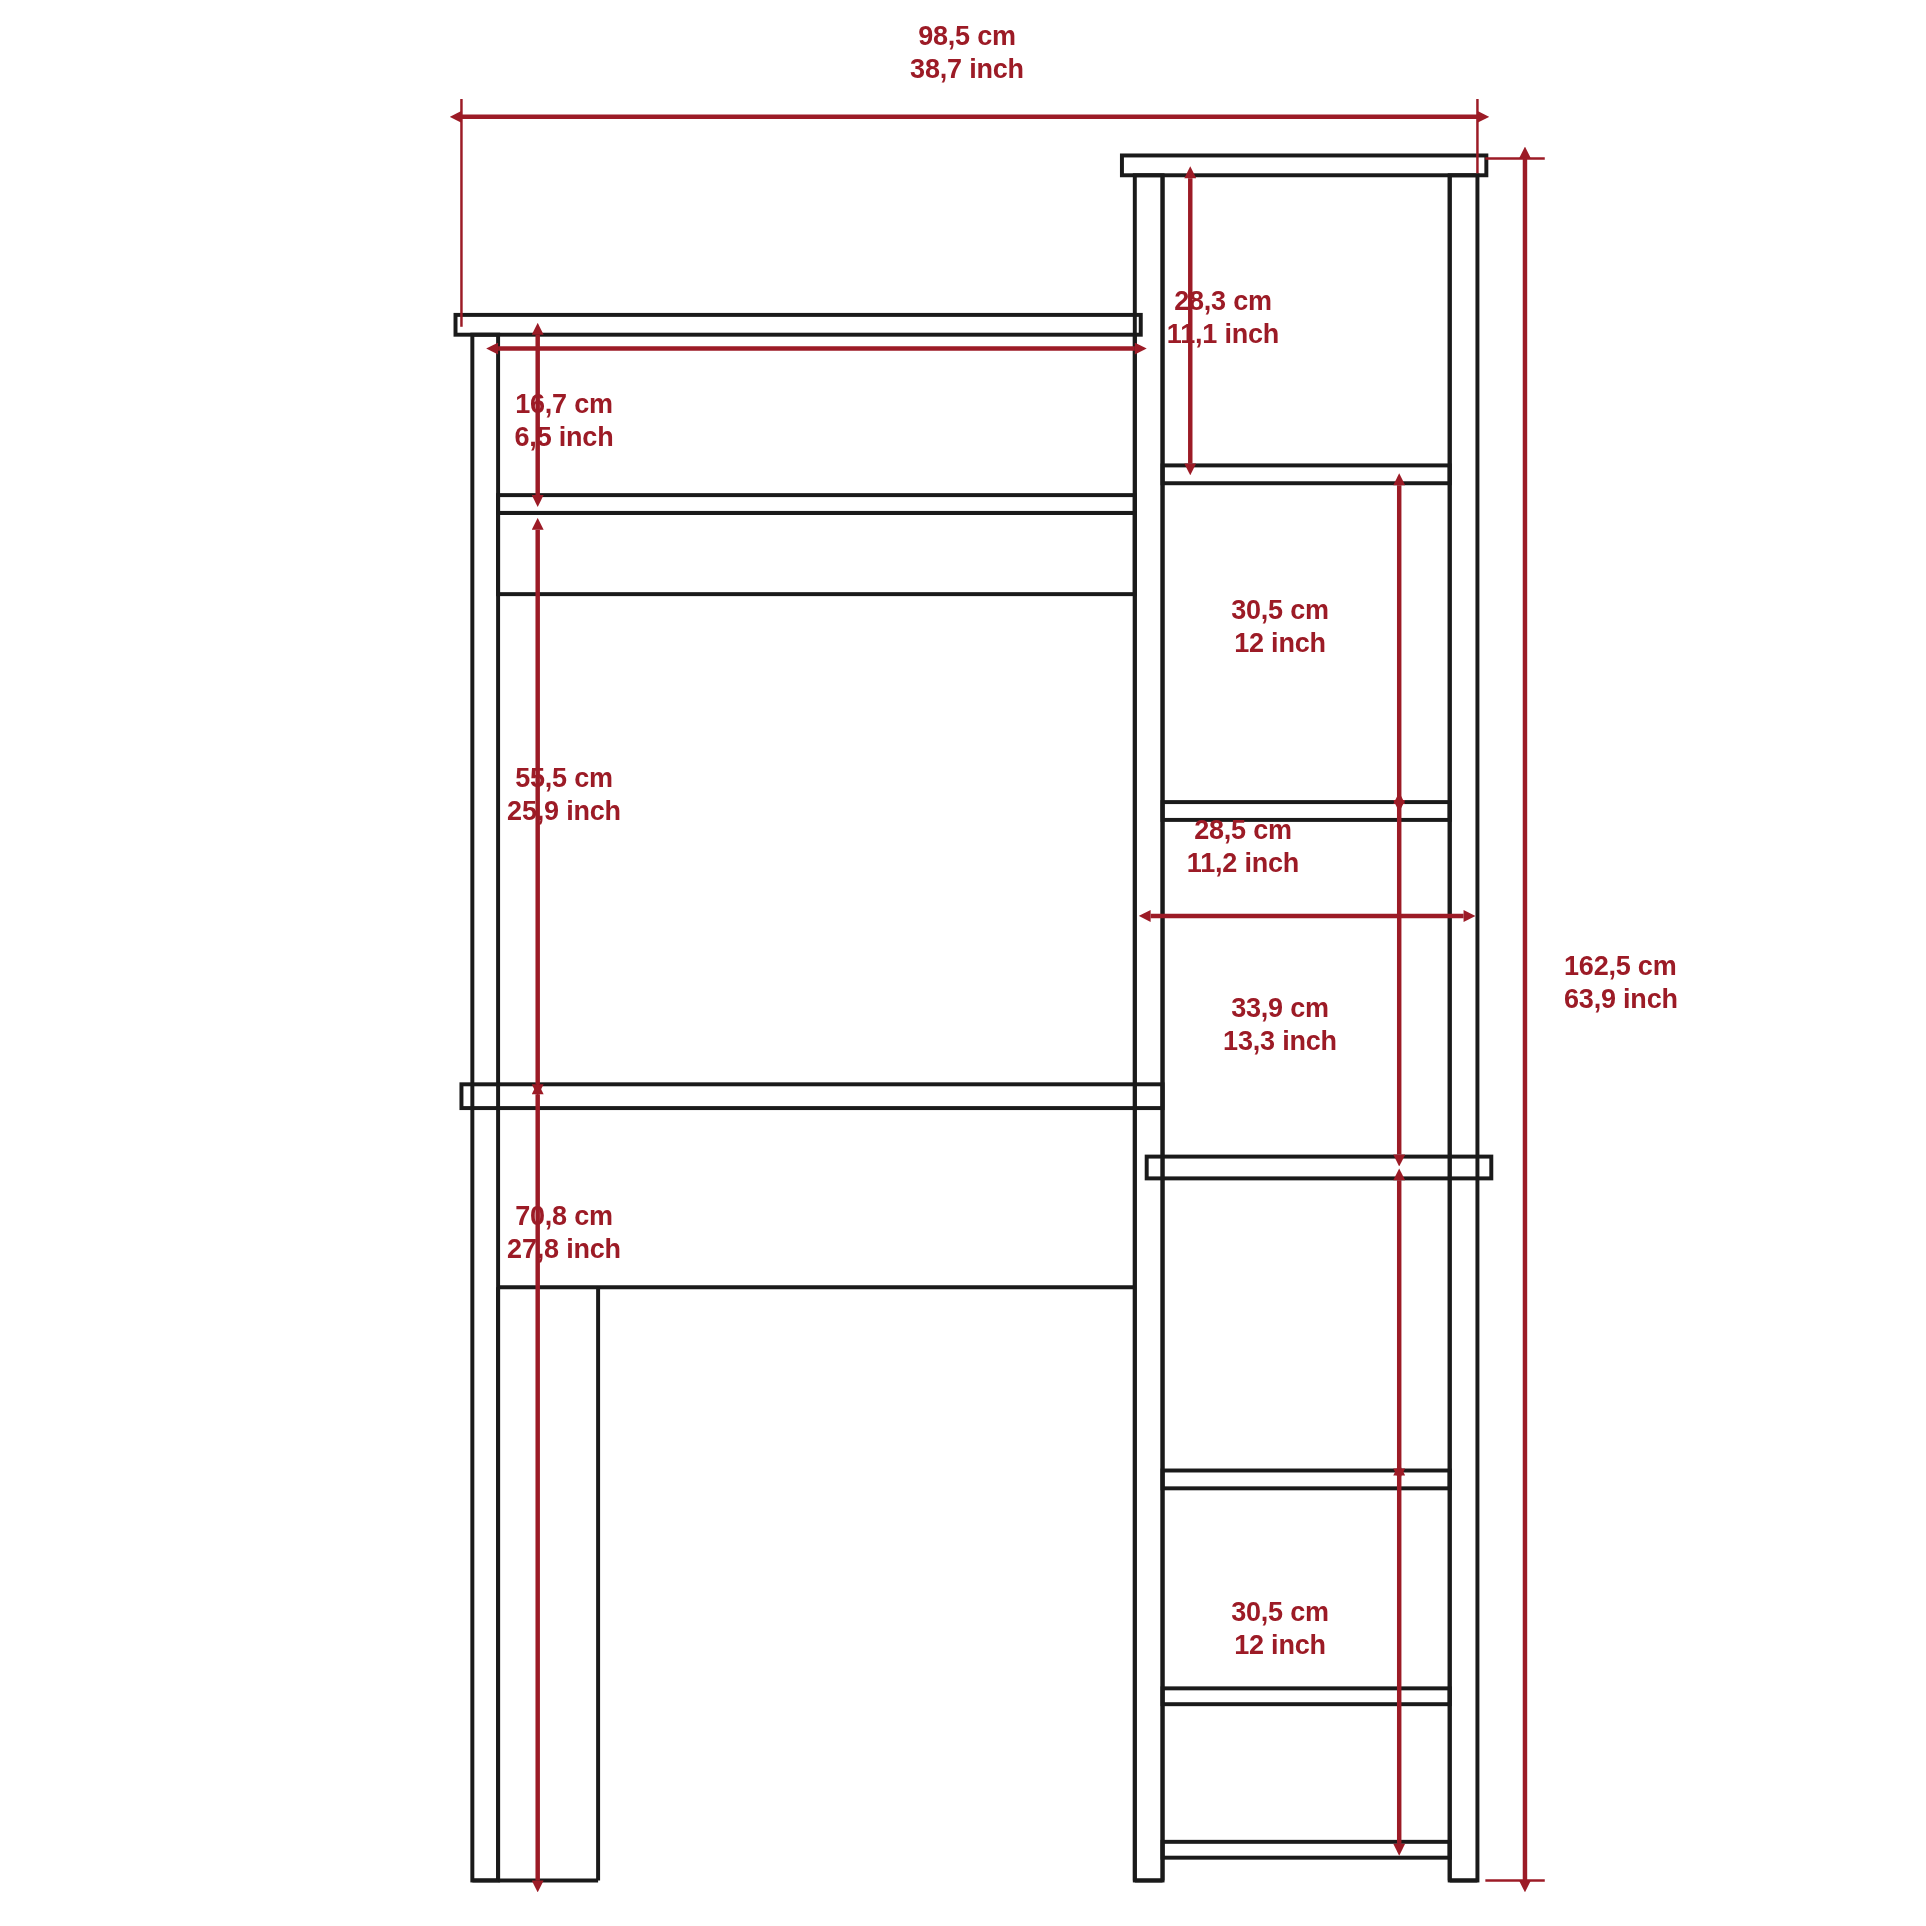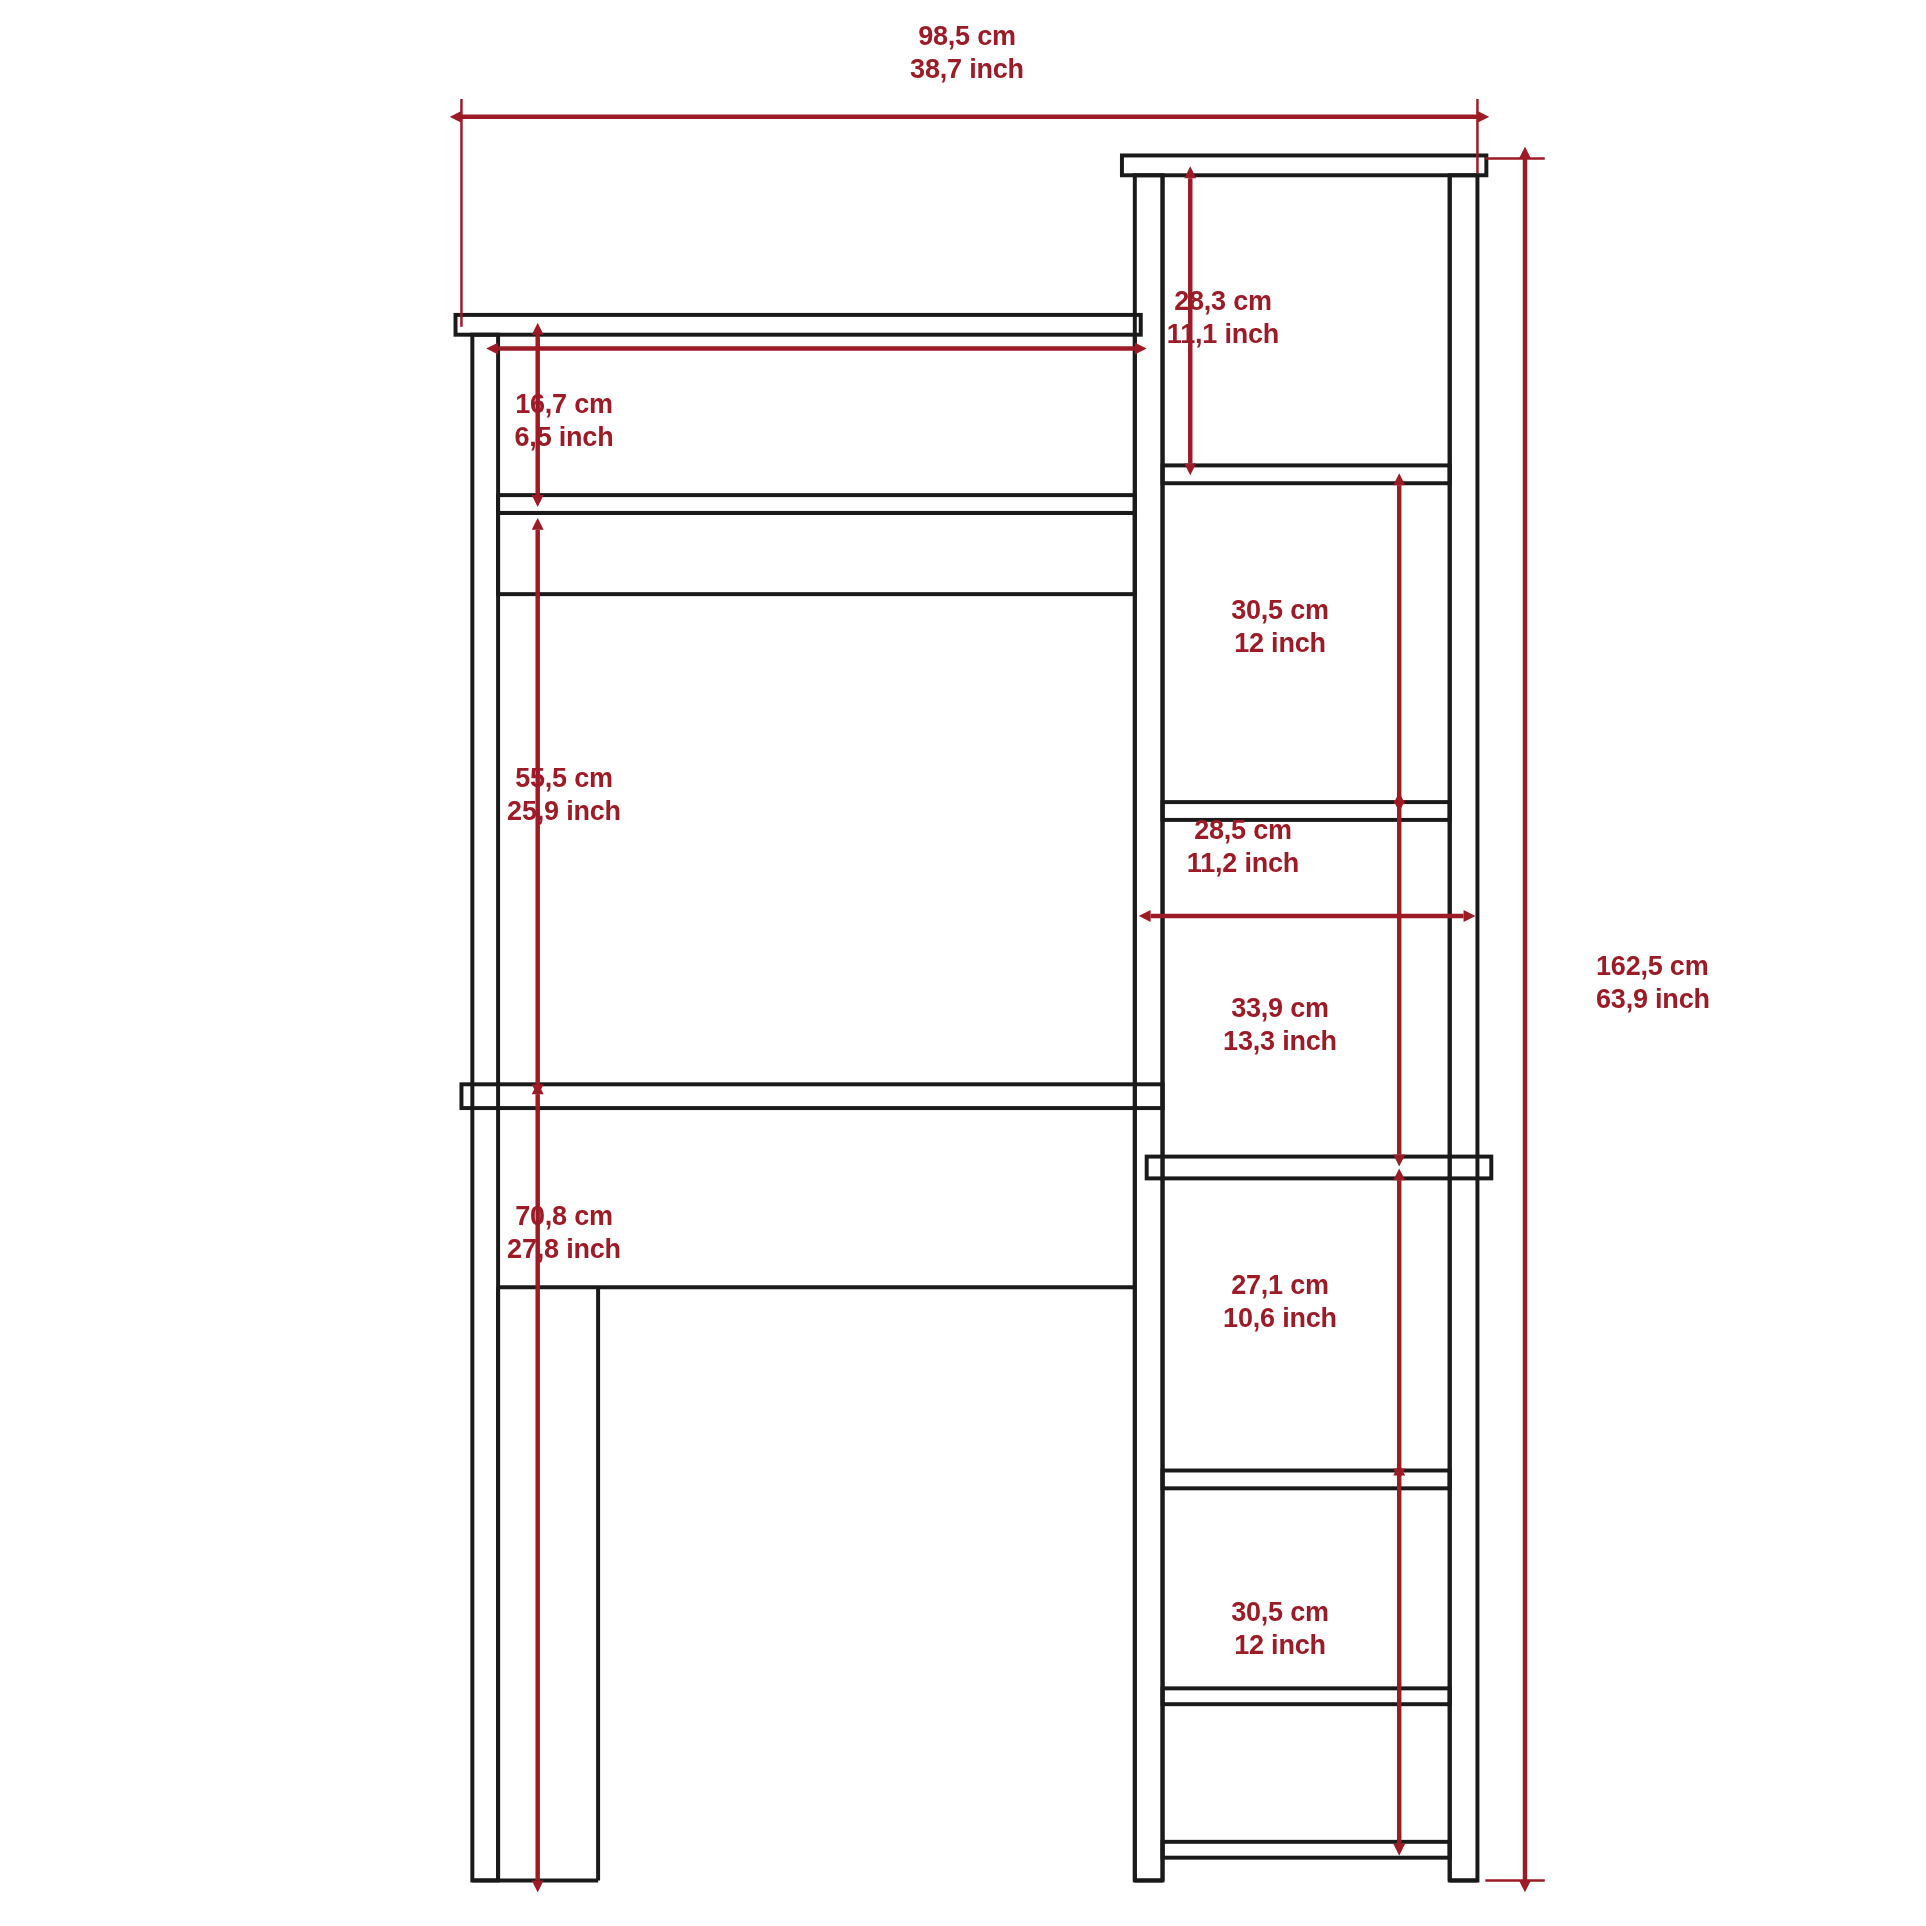--- a/index.html
+++ b/index.html
@@ -161,29 +161,25 @@
   <div class="dim-label" style="left:1166px; top:992px; width:228px;">
     <span>33,9 cm</span>
     <span class="l2">13,3 inch</span>
   </div>
 
   <div class="dim-label" style="left:450px; top:1200px; width:228px;">
     <span>70,8 cm</span>
     <span class="l2">27,8 inch</span>
   </div>
 
-  <div class="dim-label" style="left:1166px; top:1269px; width:228px;">
-    <span>27,1 cm</span>
-    <span class="l2">10,6 inch</span>
-  </div>
 
   <div class="dim-label" style="left:1166px; top:1596px; width:228px;">
     <span>30,5 cm</span>
     <span class="l2">12 inch</span>
   </div>
 
-  <div class="dim-label" style="left:1564px; top:950px; width:238px; text-align:left;margin-left:32px;">
+  <div class="dim-label" style="left:1564px; top:950px; width:238px; text-align:left;">
     <span>162,5 cm</span>
     <span class="l2">63,9 inch</span>
   </div>
 
 </div>
 
 
 </body></html>

